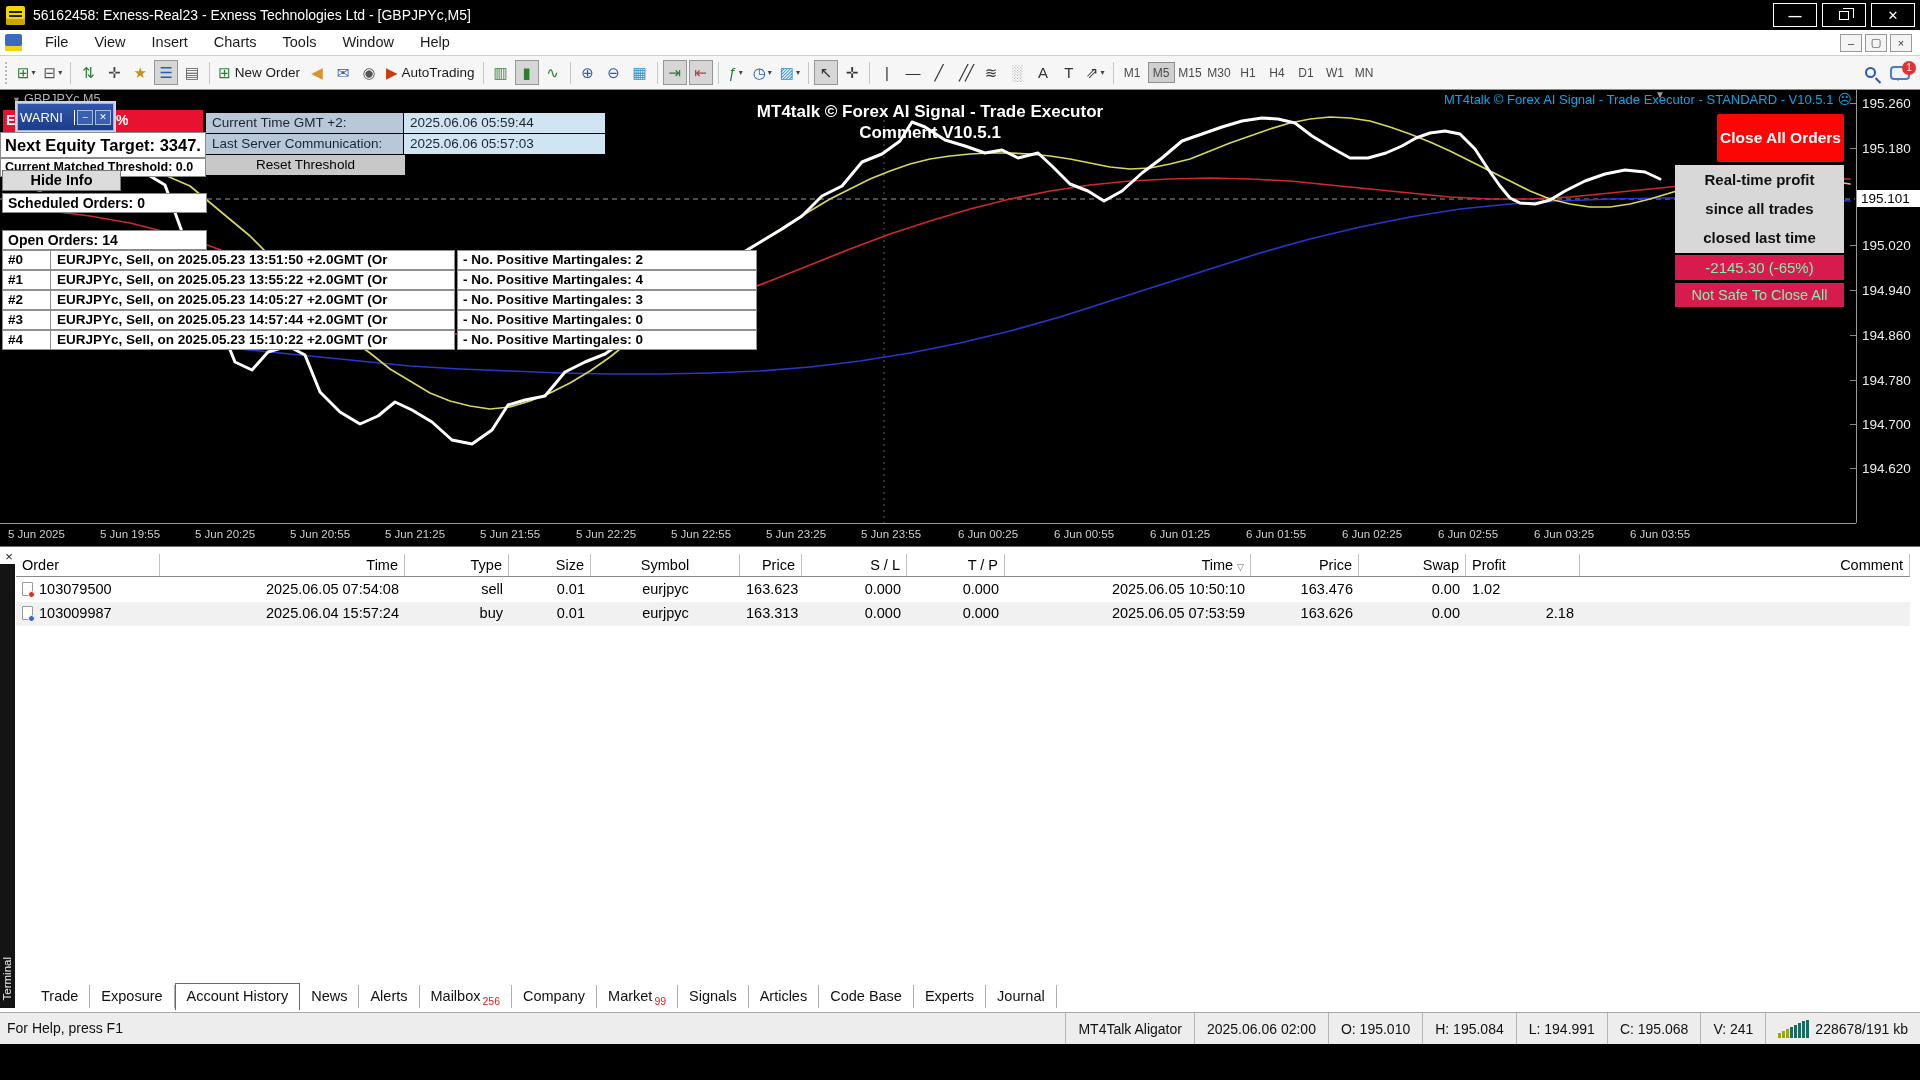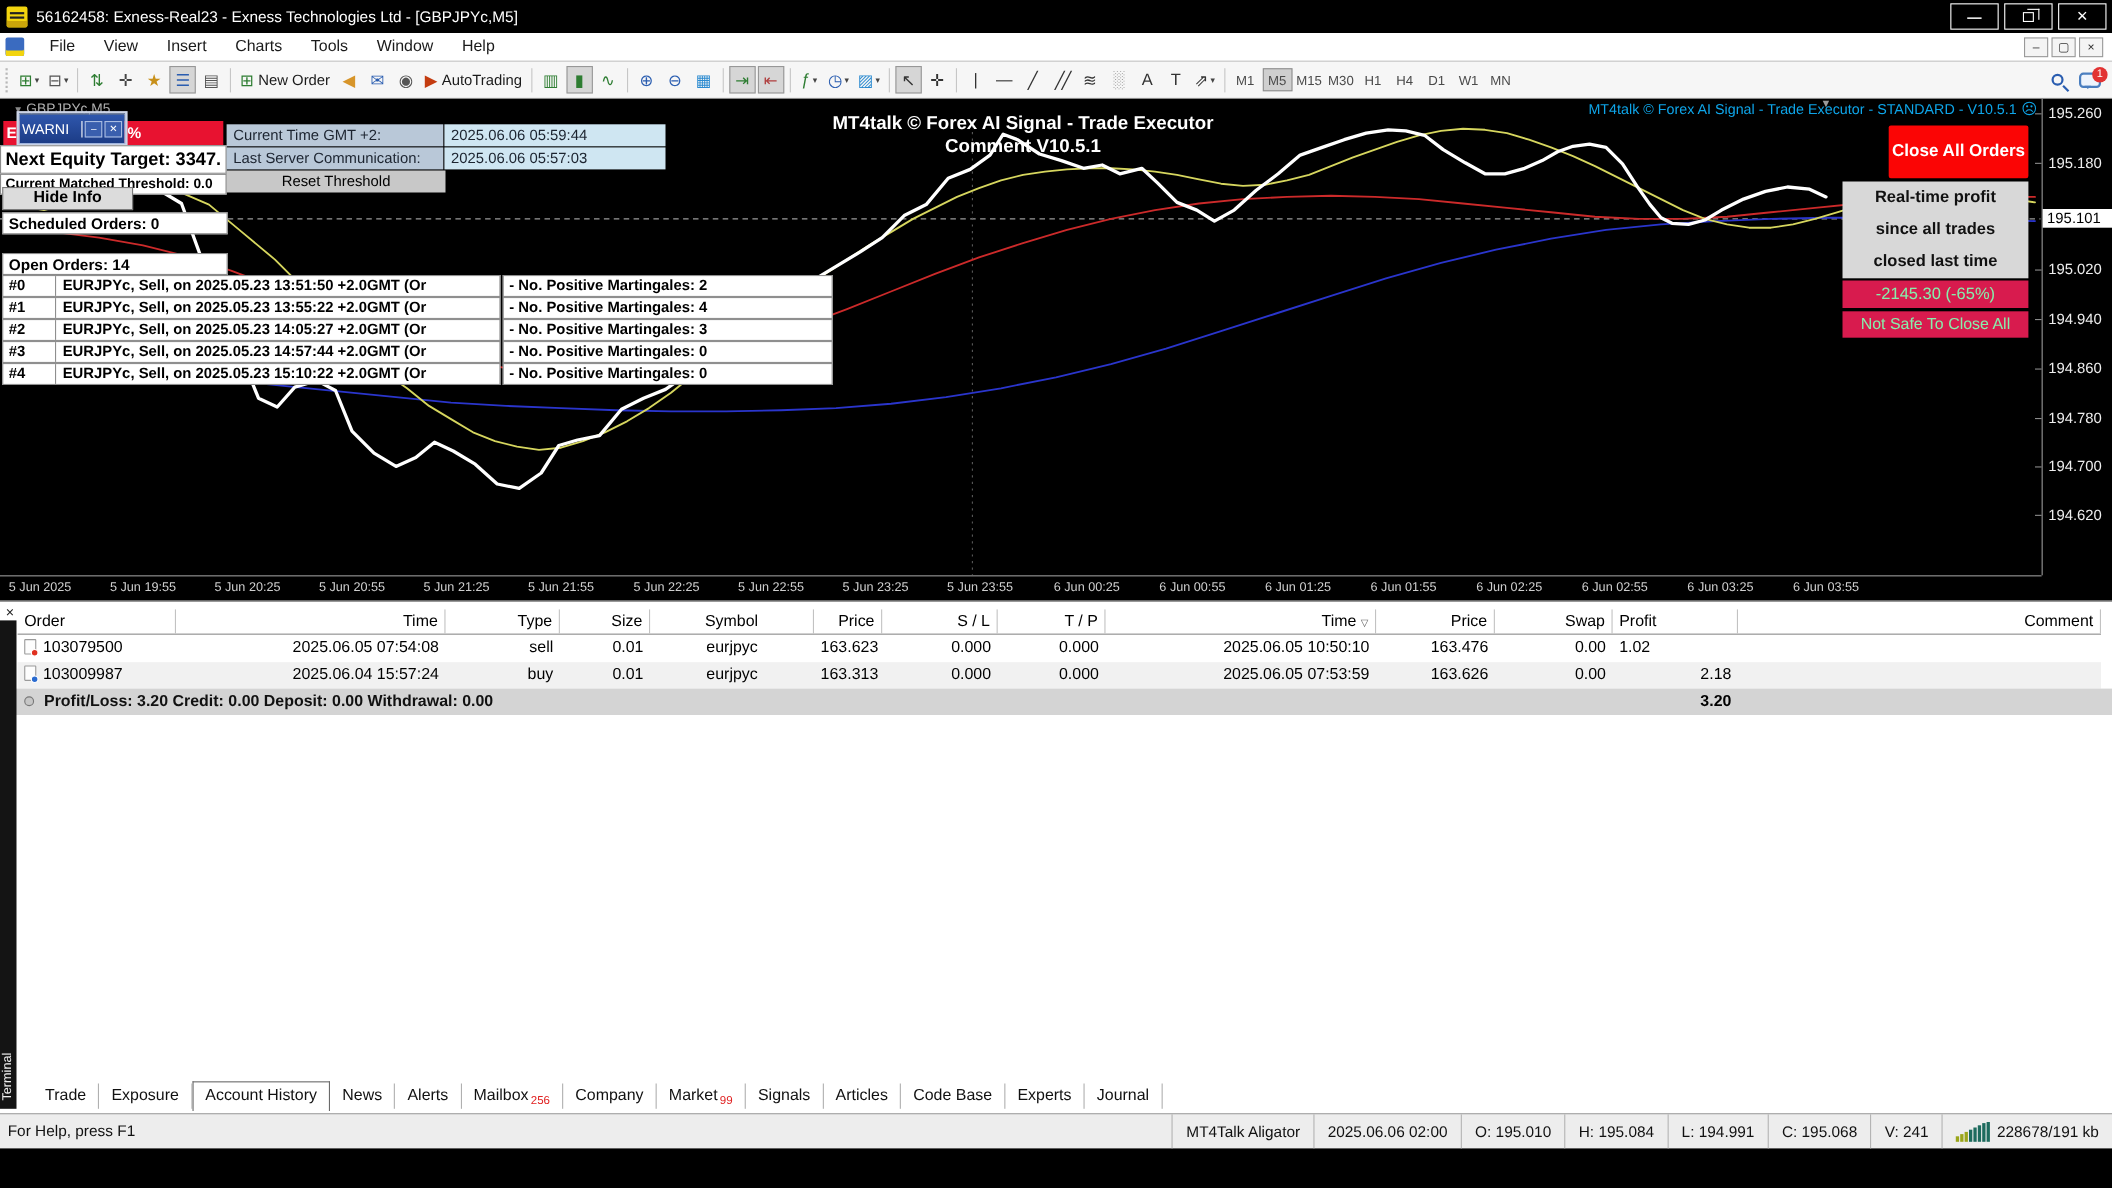--- a/index.html
+++ b/index.html
@@ -543,25 +543,20 @@
         <span class="t-cell" style="width: 62px; text-align: right;"><span>163.313</span></span>
         <span class="t-cell" style="width: 105px; text-align: right;"><span>0.000</span></span>
         <span class="t-cell" style="width: 98px; text-align: right;"><span>0.000</span></span>
         <span class="t-cell" style="width: 246px; text-align: right;"><span>2025.06.05 07:53:59</span></span>
         <span class="t-cell" style="width: 108px; text-align: right;"><span>163.626</span></span>
         <span class="t-cell" style="width: 107px; text-align: right;"><span>0.00</span></span>
         <span class="t-cell" style="width: 114px; text-align: right;"><span>2.18</span></span>
         <span class="t-cell" style="width: 330px; text-align: right;"><span></span></span>
       </div>
     </div>
-  <div class="sum-row" style="top:79px;">
-    <span class="sum-ic"></span>
-    <span class="sum-text">Profit/Loss: 3.20  Credit: 0.00  Deposit: 0.00  Withdrawal: 0.00</span>
-    <span class="sum-profit">3.20</span>
-  </div>
 </div>
 <div class="term-strip">
   <span>Terminal</span>
 </div>
 
 <div id="tabs">
     <div id="tabs-inner">
       <div class="tab"><span>Trade</span></div>
       <div class="tab"><span>Exposure</span></div>
       <div class="tab active"><span>Account History</span></div>

